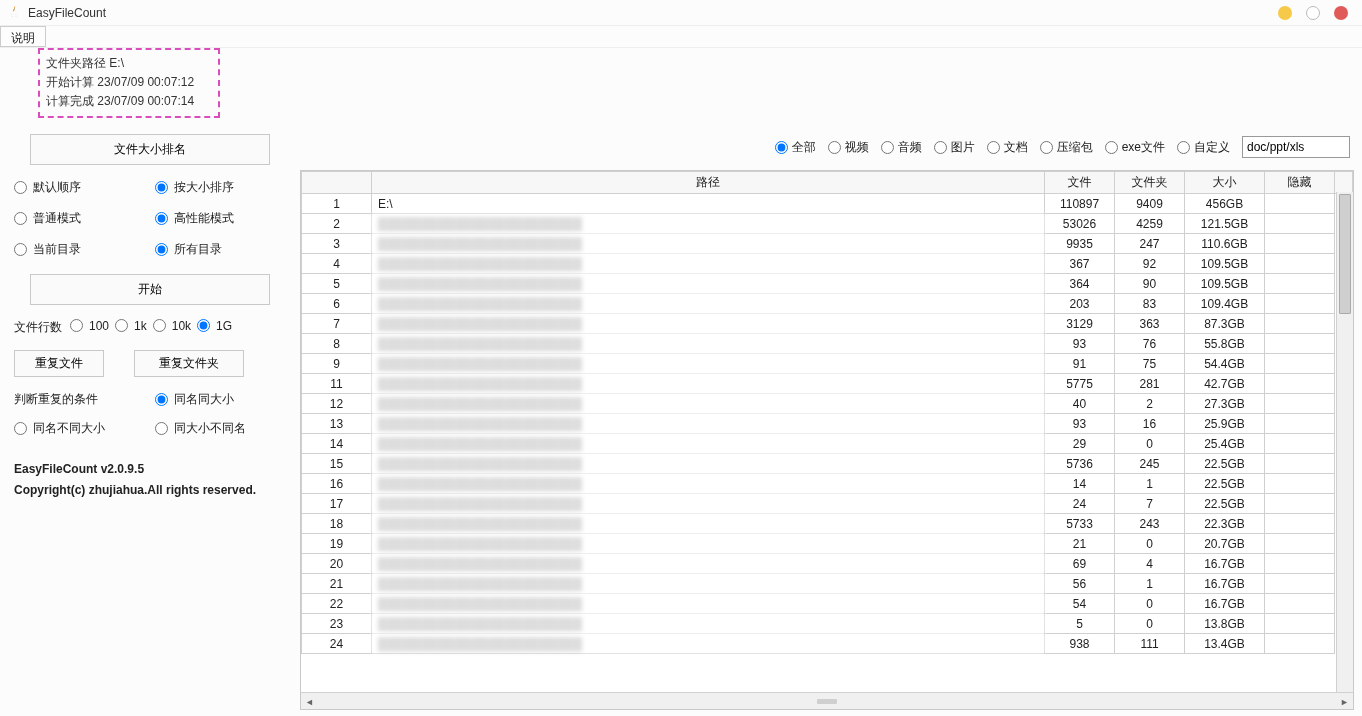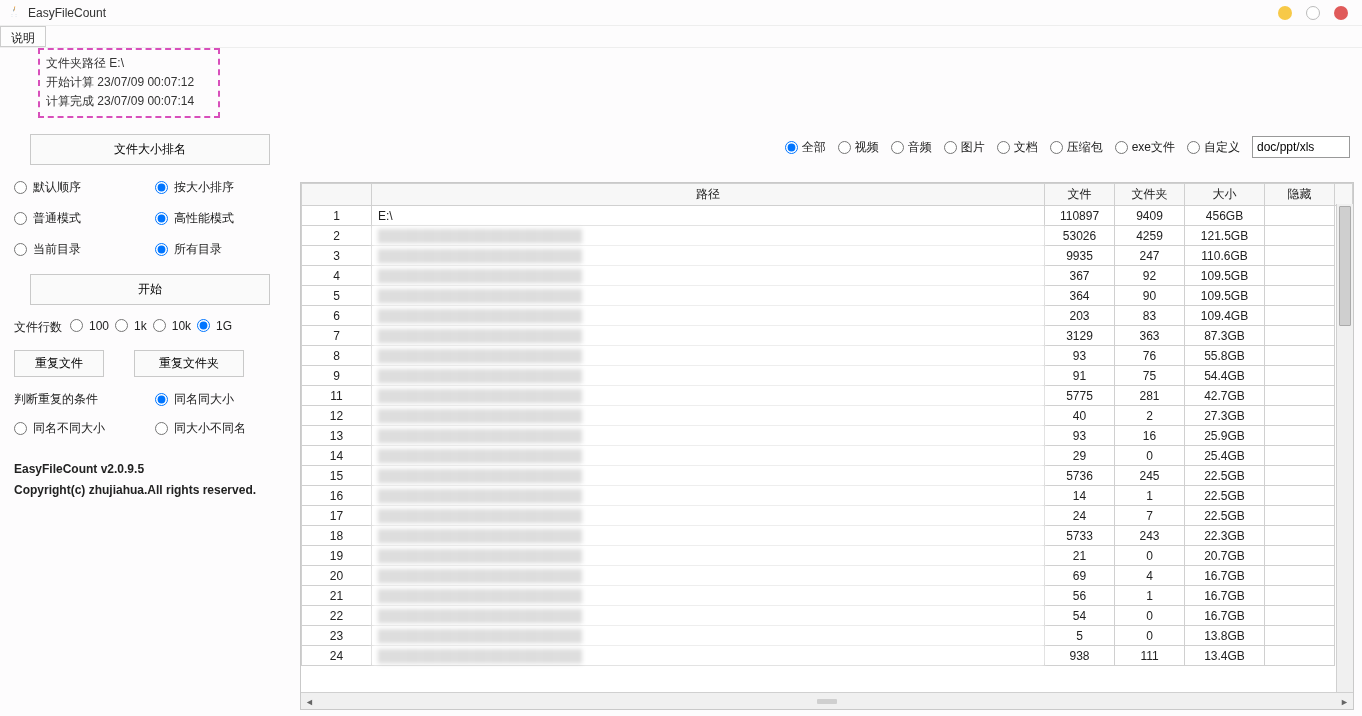--- a/index.html
+++ b/index.html
@@ -36,23 +36,23 @@
 
 .label-row { display: flex; align-items: flex-start; gap: 6px; margin: 0 6px 14px 6px; font-size: 12px; }
 .label-row .lbl { margin-right: 2px; }
 
 .version { margin: 6px 6px 0 6px; font-size: 12px; font-weight: bold; line-height: 1.8; }
 
 .rightpane { flex: 1; display: flex; flex-direction: column; padding: 0 8px 6px 0; }
 
 .spacer-top { height: 82px; }
 
-.filter-row { display: flex; align-items: center; justify-content: flex-end; gap: 12px; padding: 6px 4px 24px 4px; font-size: 12px; }
+.filter-row { display: flex; align-items: center; justify-content: flex-end; gap: 12px; padding: 6px 4px 12px 4px; font-size: 12px; }
 .filter-row .radio-item { gap: 4px; }
-.filter-row input[type=text] { width: 98px; height: 22px; border: 1px solid #999; padding: 2px 4px; font-size: 12px; }
+.filter-row input[type=text] { width: 108px; height: 22px; border: 1px solid #999; padding: 2px 4px; font-size: 12px; }
 
 .table-wrap { flex: 1; border: 1px solid #c9c9c9; overflow: hidden; display: flex; flex-direction: column; background: #fff; }
 .table-scroll { flex: 1; overflow: hidden; position: relative; }
 table { border-collapse: collapse; width: 100%; table-layout: fixed; }
 th, td { border: 1px solid #d0d0d0; font-size: 12px; padding: 2px 6px; height: 20px; text-align: center; background: #fff; }
 th { background: #f7f7f7; font-weight: normal; position: sticky; top: 0; }
 col.idx { width: 70px; }
 col.path { width: auto; }
 col.files { width: 70px; }
 col.folders { width: 70px; }

